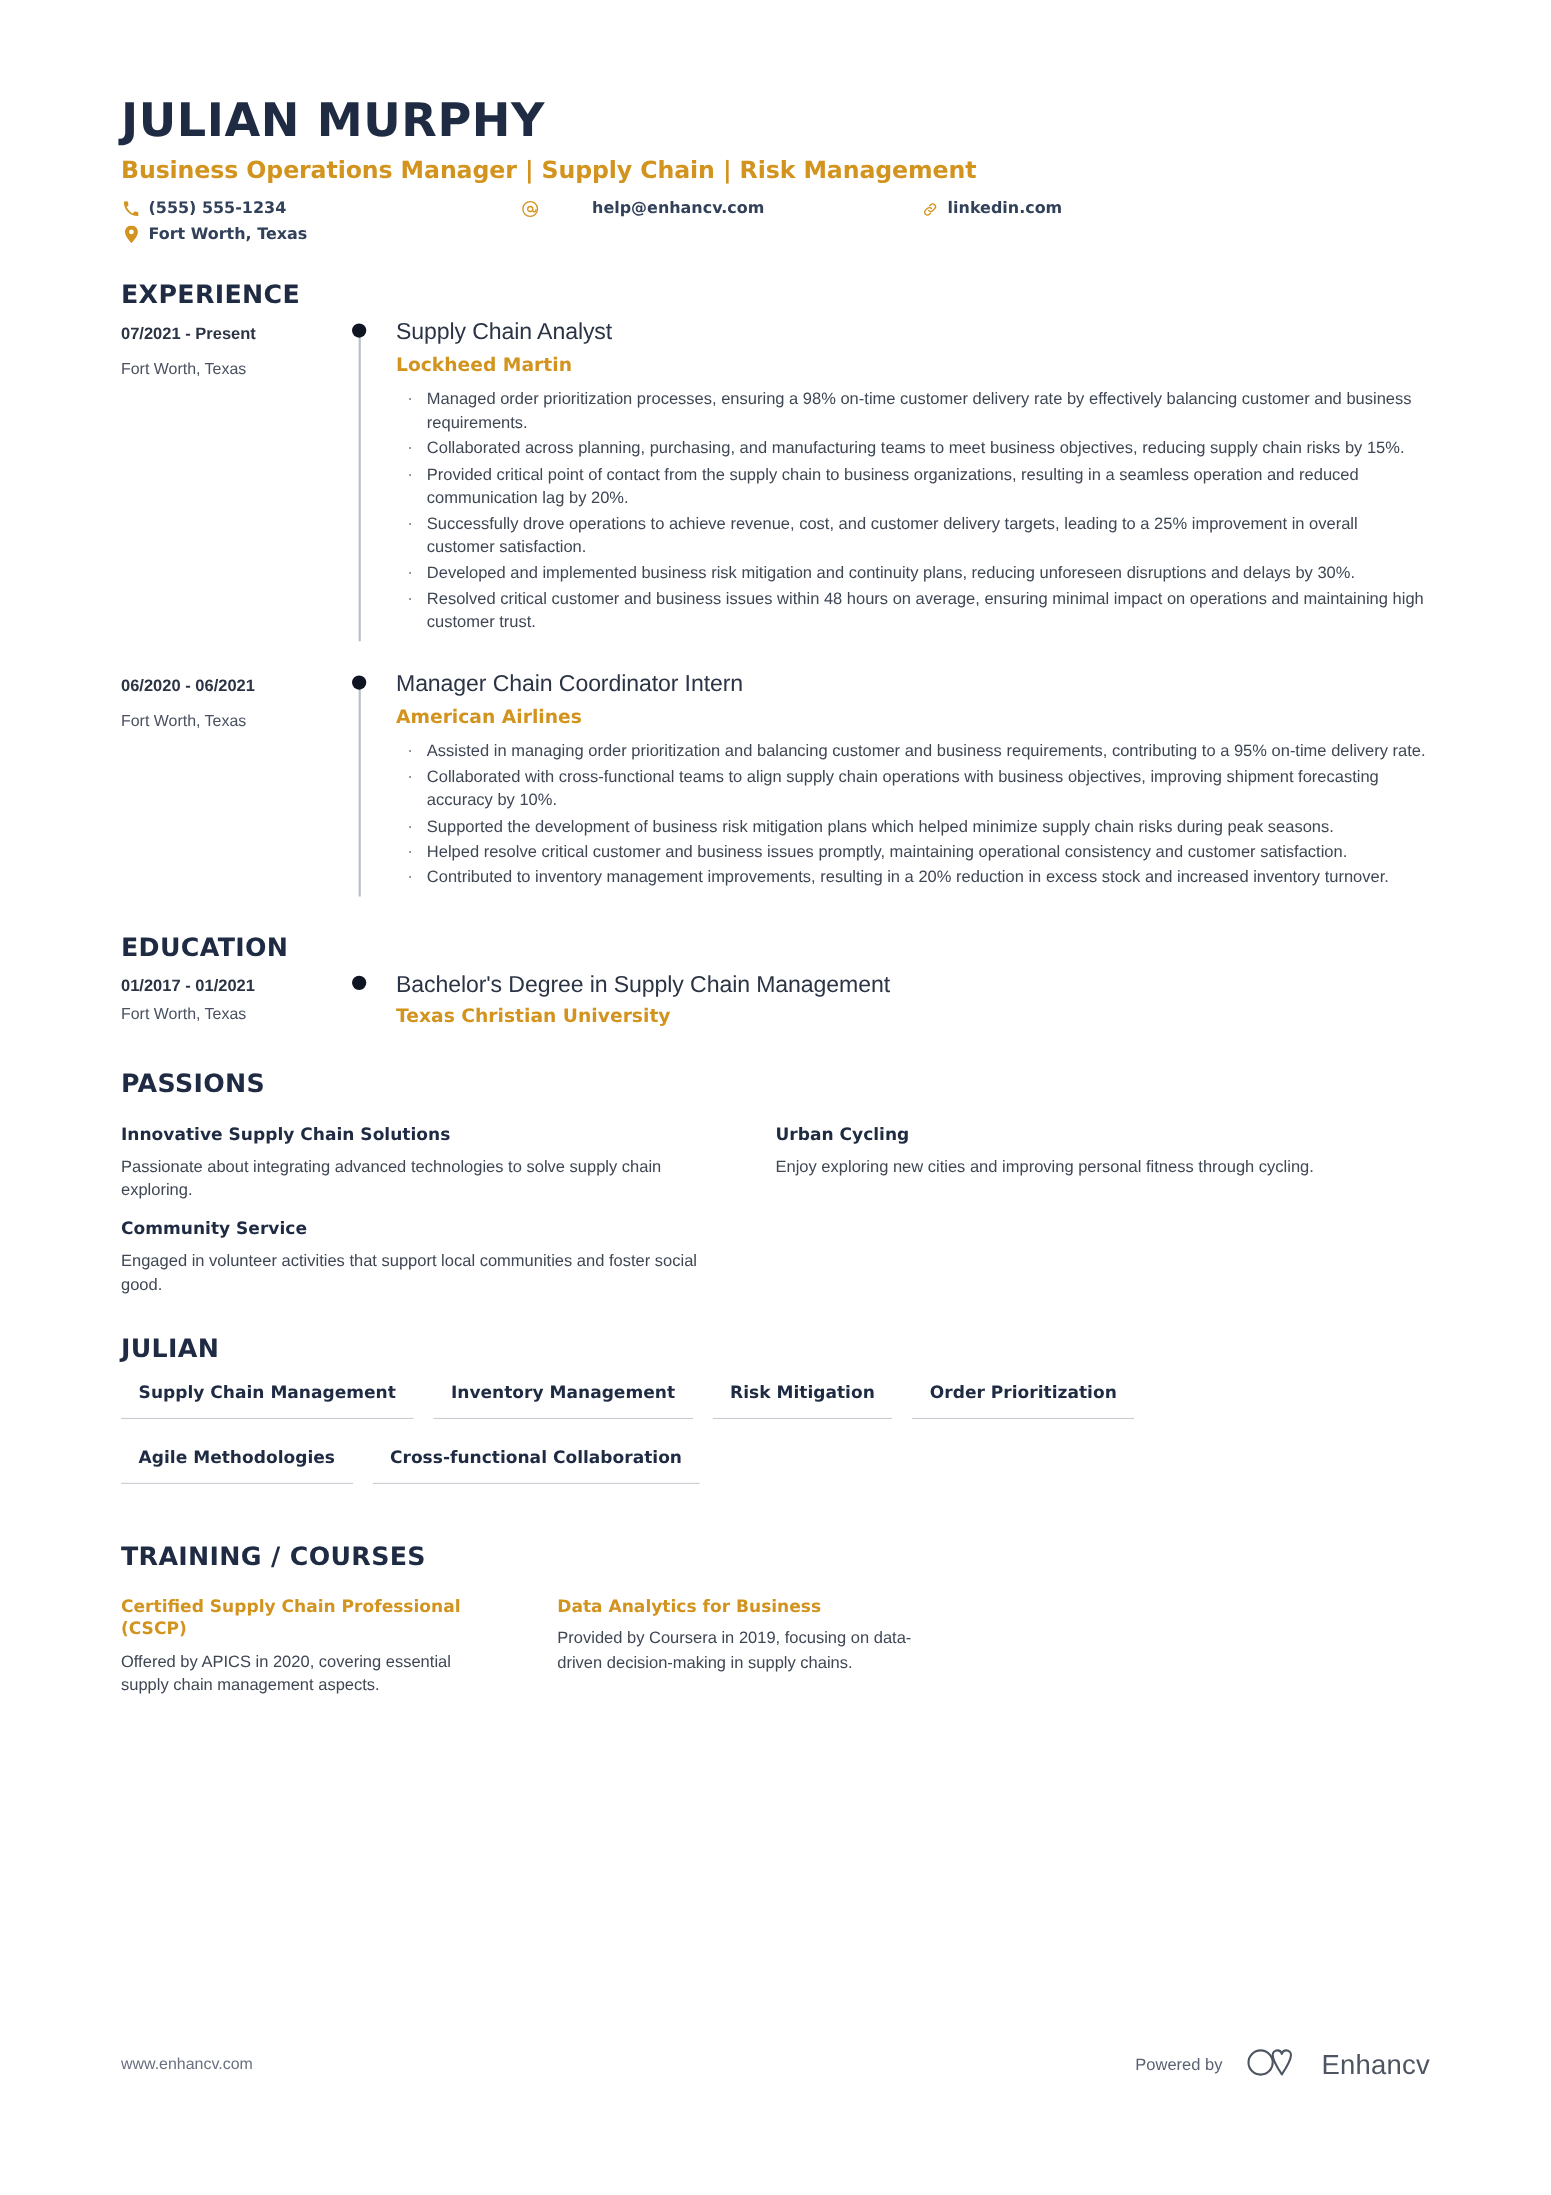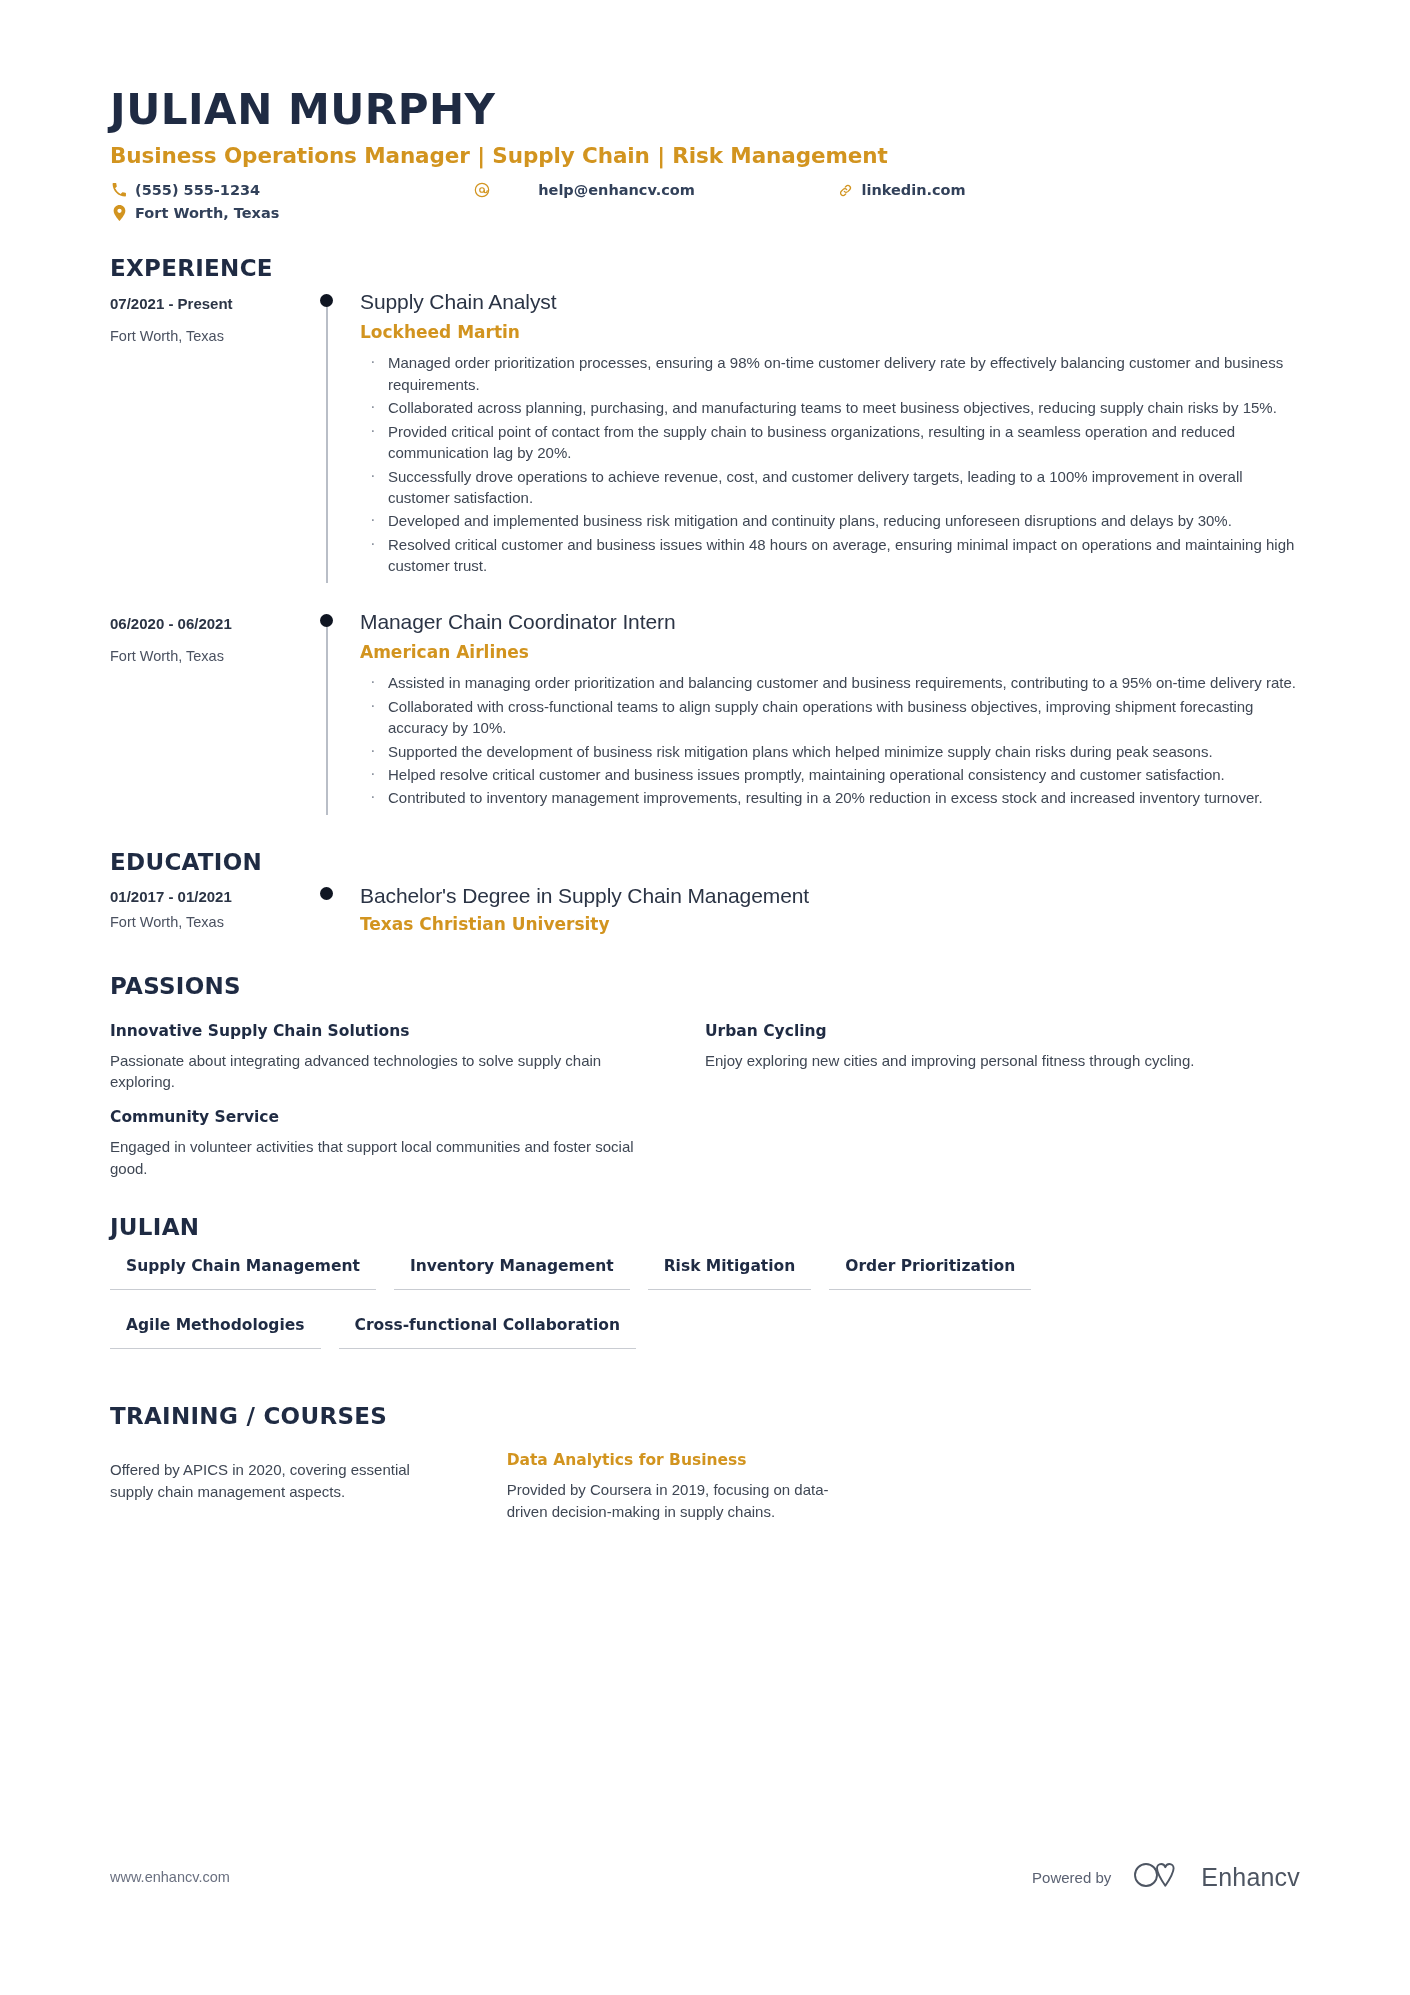--- a/index.html
+++ b/index.html
@@ -341,21 +341,21 @@
           <div class="rail-line"></div>
           <div class="rail-dot"></div>
         </div>
         <div class="entry-body">
           <div class="entry-title">Supply Chain Analyst</div>
           <div class="entry-org">Lockheed Martin</div>
           <ul class="bullets">
             <li>Managed order prioritization processes, ensuring a 98% on-time customer delivery rate by effectively balancing customer and business requirements.</li>
             <li>Collaborated across planning, purchasing, and manufacturing teams to meet business objectives, reducing supply chain risks by 15%.</li>
             <li>Provided critical point of contact from the supply chain to business organizations, resulting in a seamless operation and reduced communication lag by 20%.</li>
-            <li>Successfully drove operations to achieve revenue, cost, and customer delivery targets, leading to a 100% improvement in overall customer satisfaction.</li>
+            <li>Successfully drove operations to achieve revenue, cost, and customer delivery targets, leading to a 25% improvement in overall customer satisfaction.</li>
             <li>Developed and implemented business risk mitigation and continuity plans, reducing unforeseen disruptions and delays by 30%.</li>
             <li>Resolved critical customer and business issues within 48 hours on average, ensuring minimal impact on operations and maintaining high customer trust.</li>
           </ul>
         </div>
       </div>
 
       <div class="entry spaced">
         <div class="entry-left">
           <div class="entry-date">06/2020 - 06/2021</div>
           <div class="entry-loc">Fort Worth, Texas</div>
@@ -423,20 +423,21 @@
         <div class="skill">Order Prioritization</div>
         <div class="skill">Agile Methodologies</div>
         <div class="skill">Cross-functional Collaboration</div>
       </div>
     </div>
 
     <div class="section">
       <div class="section-title">TRAINING / COURSES</div>
       <div class="twocol training">
         <div class="block">
+          <div class="block-title accent">Certified Supply Chain Professional (CSCP)</div>
           <div class="block-text">Offered by APICS in 2020, covering essential supply chain management aspects.</div>
         </div>
         <div class="block">
           <div class="block-title accent">Data Analytics for Business</div>
           <div class="block-text">Provided by Coursera in 2019, focusing on data-driven decision-making in supply chains.</div>
         </div>
       </div>
     </div>
 
   </div>

